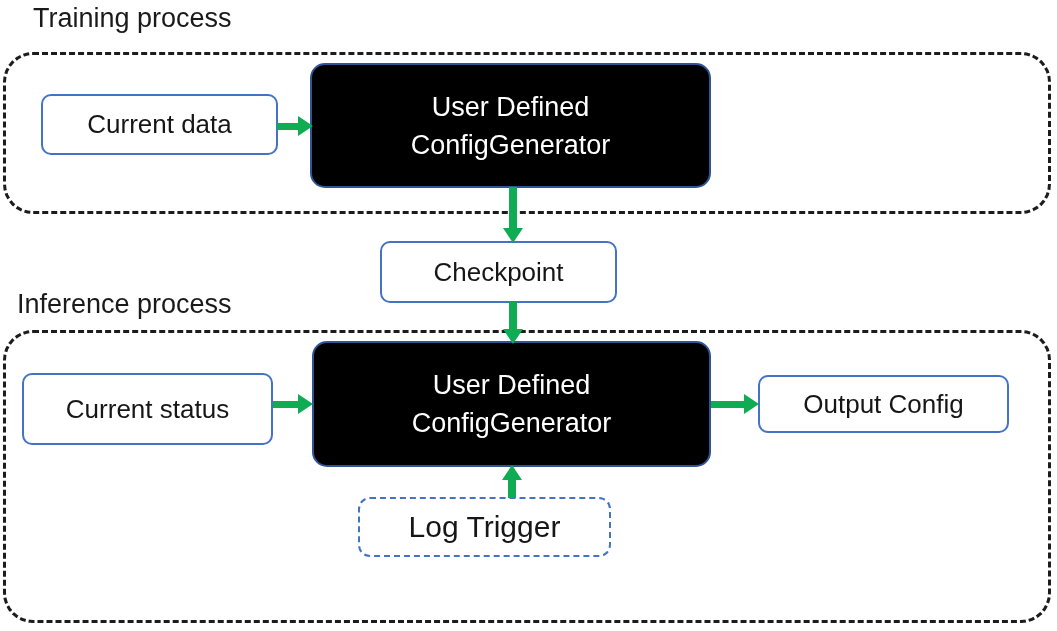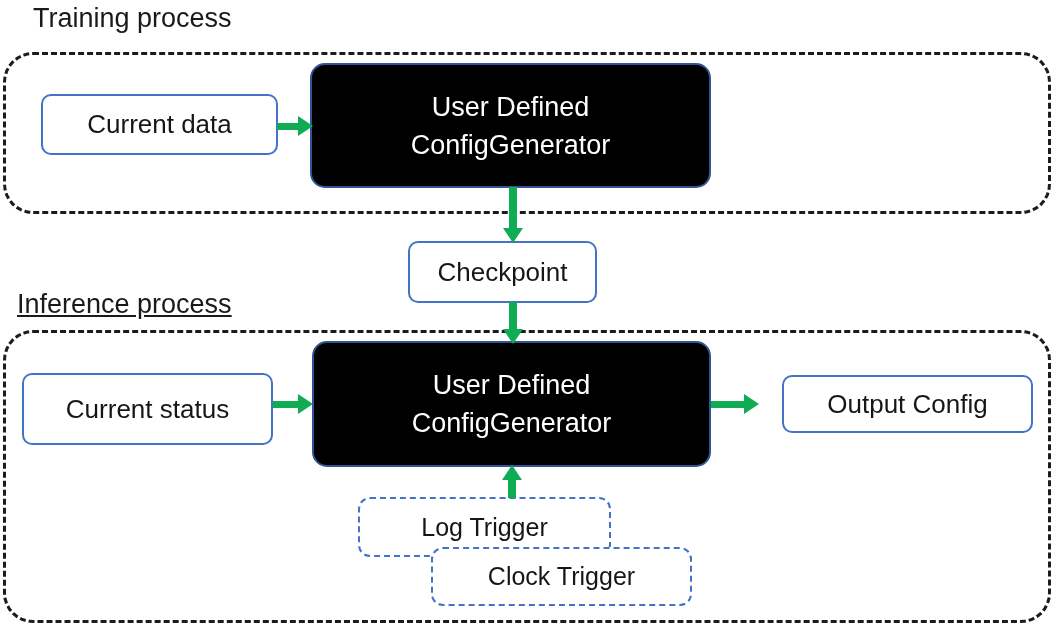--- a/index.html
+++ b/index.html
@@ -15,21 +15,21 @@
   }
 
   .section-label {
     position: absolute;
     font-size: 27px;
     color: #1a1a1a;
     white-space: nowrap;
     z-index: 2;
   }
   .label-training  { left: 21px; top: 3px; margin-left: 12px; }
-  .label-inference { left: 17px; top: 289px; text-decoration: underline; }
+  .label-inference { left: 17px; top: 289px; }
 
   .dashed-container {
     position: absolute;
     border: 3px dashed #1c1c1c;
     border-radius: 30px;
     background: transparent;
     z-index: 0;
   }
   .container-training  { left: 3px; top: 52px;  width: 1048px; height: 162px; }
   .container-inference { left: 3px; top: 330px; width: 1048px; height: 293px; }
@@ -41,23 +41,23 @@
     border-radius: 10px;
     display: flex;
     align-items: center;
     justify-content: center;
     font-size: 26px;
     color: #161616;
     white-space: nowrap;
     z-index: 2;
   }
   .box-training-data { left: 41px;  top: 94px;  width: 237px; height: 61px; }
-  .box-checkpoint    { left: 408px; top: 241px; width: 189px; height: 62px; }
+  .box-checkpoint    { left: 380px; top: 241px; width: 237px; height: 62px; }
   .box-current-status{ left: 22px;  top: 373px; width: 251px; height: 72px; }
-  .box-output-config { left: 758px; top: 375px; width: 251px; height: 58px; margin-left: 24px; }
+  .box-output-config { left: 758px; top: 375px; width: 251px; height: 58px; }
 
   .gen-box {
     position: absolute;
     background: #000000;
     border: 2.5px solid #2F5597;
     border-radius: 15px;
     display: flex;
     flex-direction: column;
     align-items: center;
     justify-content: center;
@@ -71,21 +71,21 @@
   .gen-inference { left: 312px; top: 341px; width: 399px; height: 126px; }
 
   .trigger-box {
     position: absolute;
     background: #ffffff;
     border: 2.5px dashed #4472C4;
     border-radius: 12px;
     display: flex;
     align-items: center;
     justify-content: center;
-    font-size: 25px;
+    font-size: 30px;
     color: #161616;
     white-space: nowrap;
     text-align: right;
   }
   .box-log-trigger   { left: 358px; top: 497px; width: 253px; height: 60px; z-index: 2; }
   .box-clock-trigger { left: 431px; top: 547px; width: 261px; height: 59px; z-index: 3; }
 
   
   .arrow-h {
     position: absolute;
@@ -184,15 +184,14 @@
 
   <div class="io-box box-output-config">Output Config</div>
 
   <div class="arrow-v arrow-u1">
     <div class="head-up"></div>
     <div class="shaft"></div>
   </div>
 
   <div class="trigger-box box-log-trigger">Log Trigger</div>
 
-  <div class="trigger-box box-clock-trigger">Clock Trigger</div>
 
 </div>
 
 </body></html>

